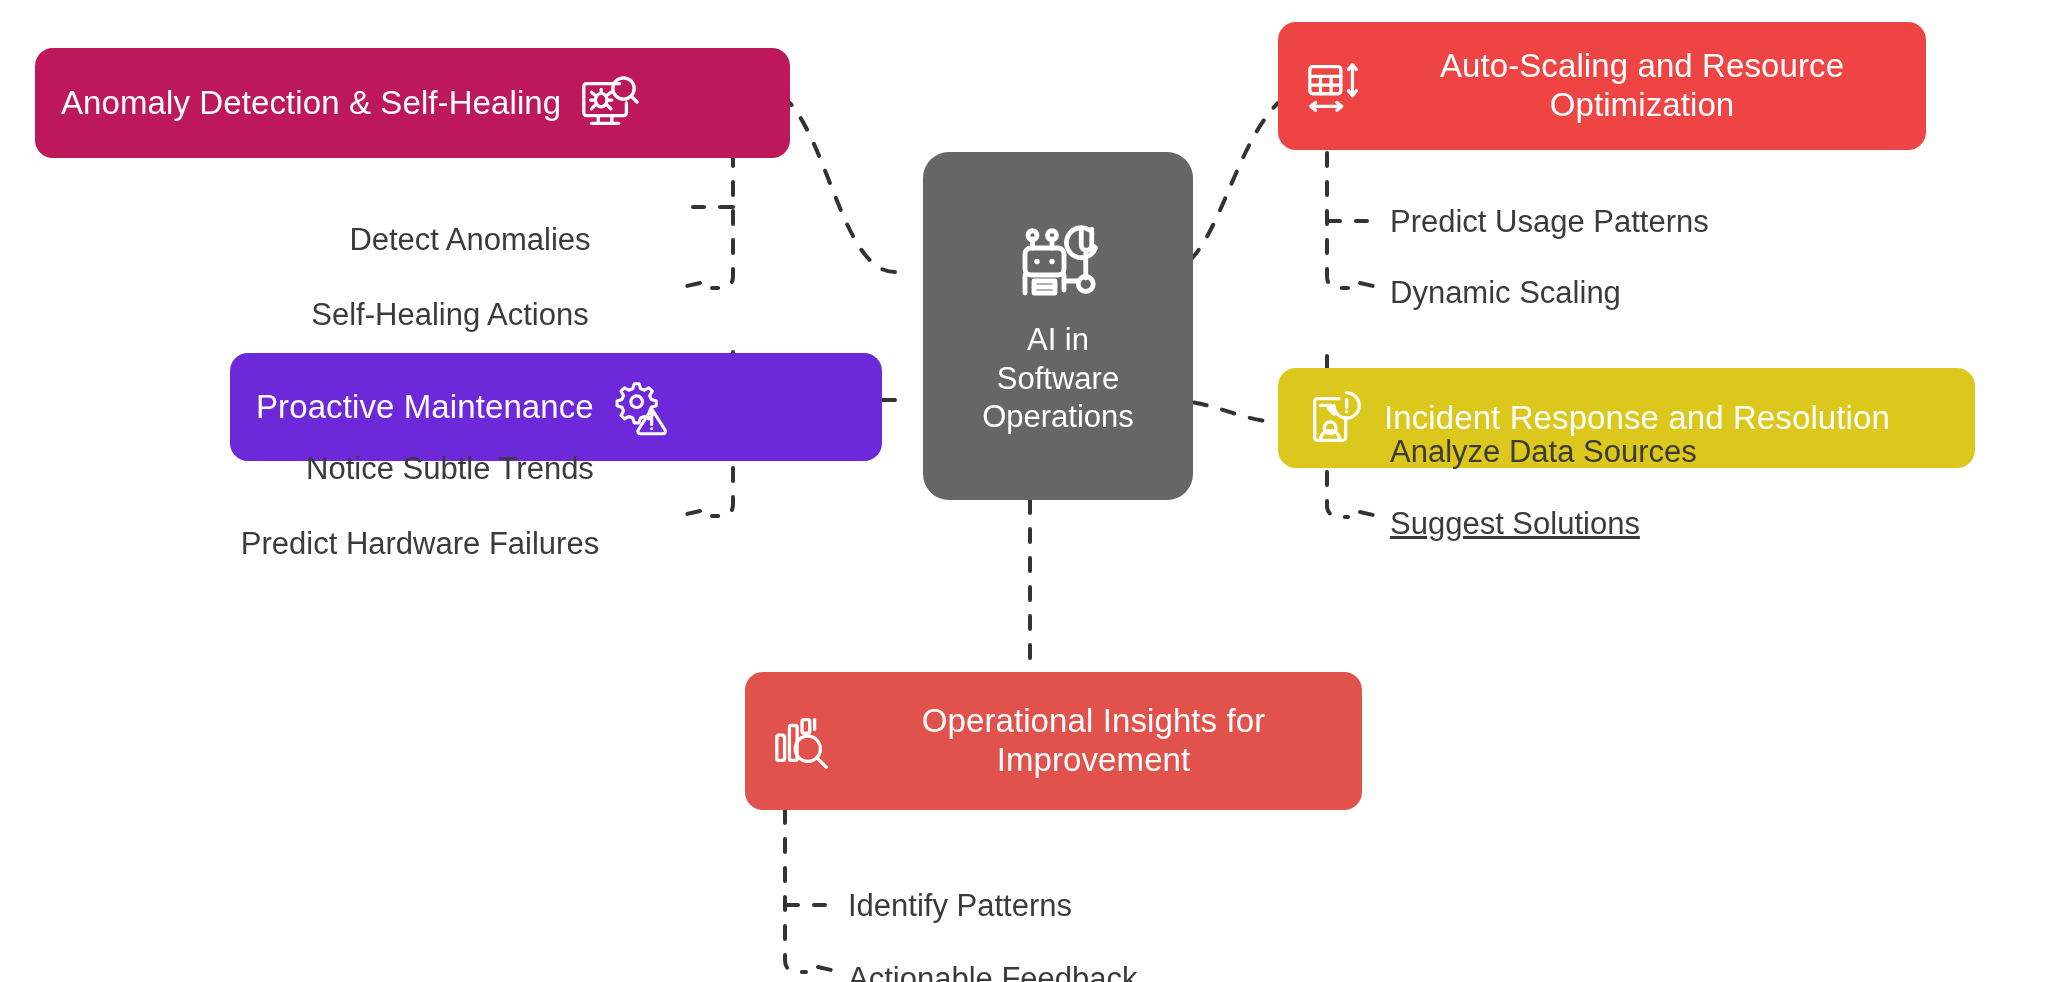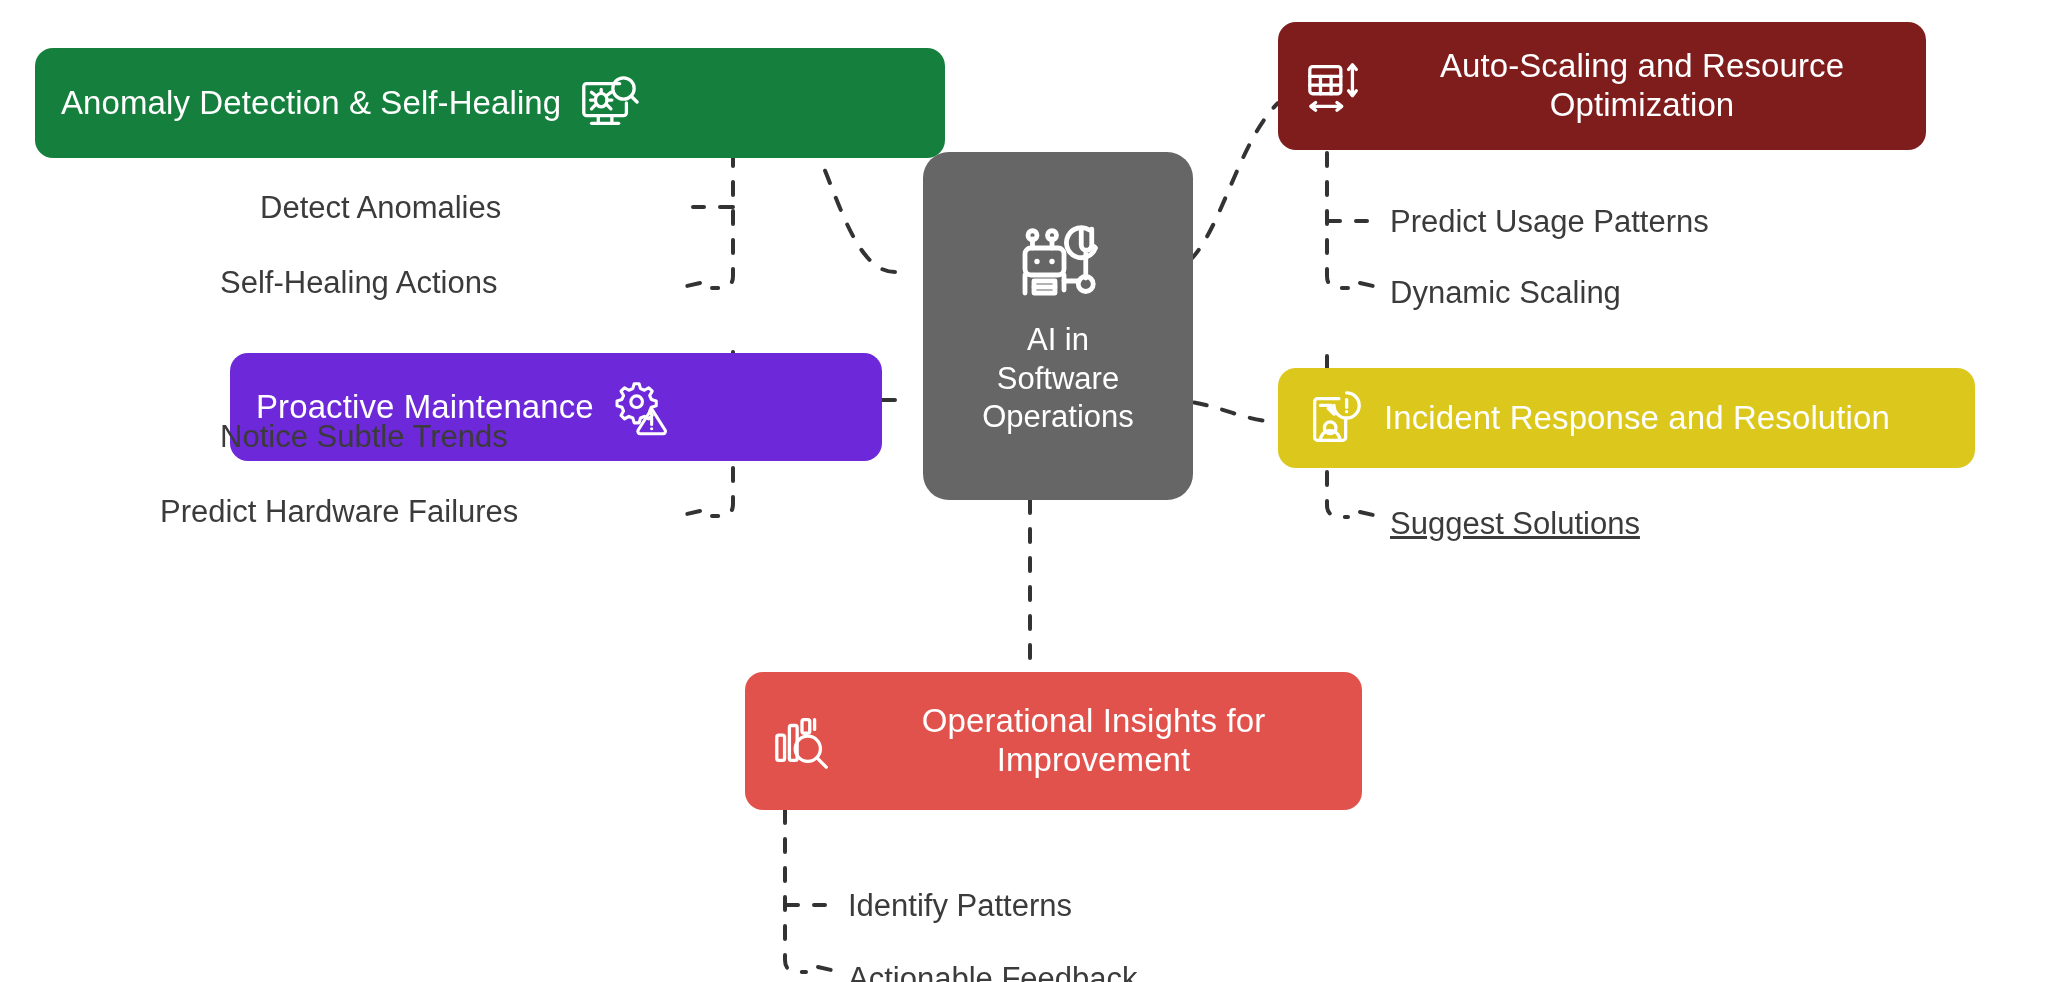--- a/index.html
+++ b/index.html
@@ -71,21 +71,21 @@
   }
 
   
   .leaf {
     position: absolute;
     font-size: 31px;
     color: #3b3b3b;
     line-height: 1;
     white-space: nowrap;
   }
-  .leaf.right-aligned { text-align: left; }
+  .leaf.right-aligned { text-align: center; margin-top: 32px; }
 </style>
 </head>
 <body>
 
 <div id="canvas">
 
   <svg id="edges" viewBox="0 0 2060 982" xmlns="http://www.w3.org/2000/svg">
     <g fill="none" stroke="#333333" stroke-width="4" stroke-linecap="round" stroke-dasharray="13 16">
 
       <path d="M895,272 C845,272 830,150 790,103"></path>
@@ -139,21 +139,21 @@
       <path d="M47.5 9.5 L47.5 20 a3.5 3.5 0 0 0 7 0 L54.5 9.5"></path>
       <path d="M50.5 26 L50.5 42"></path>
       <circle cx="50.5" cy="46" r="5"></circle>
       <path d="M36 44 L46 44"></path>
     </svg>
     <div class="hub-label">AI in
 Software
 Operations</div>
   </div>
 
-  <div class="node icon-right" style="left:35px; top:48px; width:910px; height:110px; background:#15803d;">
+  <div class="node icon-right" style="left:35px; top:48px; width:755px; height:110px; background:#be185d;">
     <div class="label">Anomaly Detection &amp; Self-Healing</div>
     <svg class="nicon" viewBox="0 0 64 64" fill="none" stroke="#ffffff" stroke-width="3.4" stroke-linecap="round" stroke-linejoin="round">
       <path d="M44 12 L10 12 a3 3 0 0 0 -3 3 L7 42 a3 3 0 0 0 3 3 L48 45 a3 3 0 0 0 3 -3 L51 32"></path>
       <path d="M22 45 L22 53"></path>
       <path d="M36 45 L36 53"></path>
       <path d="M15 53 L43 53"></path>
 
       <ellipse cx="25" cy="29" rx="6" ry="7"></ellipse>
       <path d="M25 22 L25 18"></path>
       <path d="M19 24 L15 21"></path>
@@ -180,21 +180,21 @@
       <circle cx="27.5" cy="26.5" r="6"></circle>
 
       <path d="M43 34 L57 56 a2.5 2.5 0 0 1 -2.2 3.6 L31.2 59.6 A2.5 2.5 0 0 1 29 56 L43 34 z"></path>
       <path d="M43 43 L43 50"></path>
       <circle cx="43" cy="54.5" r="1.6" fill="#ffffff" stroke="none"></circle>
     </svg>
   </div>
   <div class="leaf right-aligned" style="left:220px; top:421px; width:460px;">Notice Subtle Trends</div>
   <div class="leaf right-aligned" style="left:160px; top:496px; width:520px;">Predict Hardware Failures</div>
 
-  <div class="node icon-left" style="left:1278px; top:22px; width:648px; height:128px; background:#7f1d1d;">
+  <div class="node icon-left" style="left:1278px; top:22px; width:648px; height:128px; background:#ef4444;">
     <svg class="nicon" viewBox="0 0 64 64" fill="none" stroke="#ffffff" stroke-width="3.4" stroke-linecap="round" stroke-linejoin="round">
       <rect x="6" y="12" width="32" height="28" rx="3"></rect>
       <path d="M6 22 L38 22"></path>
       <path d="M6 31 L38 31"></path>
       <path d="M17 22 L17 40"></path>
       <path d="M28 22 L28 40"></path>
 
       <path d="M50 11 L50 41"></path>
       <path d="M46 15 L50 10 L54 15"></path>
       <path d="M46 37 L50 42 L54 37"></path>
@@ -215,20 +215,21 @@
       <path d="M17 19 L28 19"></path>
       <circle cx="27" cy="42" r="6"></circle>
       <path d="M17 55 a10 10 0 0 1 20 0"></path>
 
       <path d="M44 6 a13 13 0 1 1 -13 13 L31 28 L25 22 L31 22"></path>
       <path d="M44 13 L44 21"></path>
       <circle cx="44" cy="25.5" r="1.7" fill="#ffffff" stroke="none"></circle>
     </svg>
     <div class="label">Incident Response and Resolution</div>
   </div>
+  <div class="leaf" style="left:1390px; top:436px;">Analyze Data Sources</div>
   <div class="leaf" style="left:1390px; top:508px;text-decoration:underline;">Suggest Solutions</div>
 
   <div class="node icon-left" style="left:745px; top:672px; width:617px; height:138px; background:#E2524C;">
     <svg class="nicon" viewBox="0 0 64 64" fill="none" stroke="#ffffff" stroke-width="3.4" stroke-linecap="round" stroke-linejoin="round">
       <rect x="6" y="26" width="8" height="26" rx="2"></rect>
       <rect x="19" y="16" width="8" height="36" rx="2"></rect>
       <rect x="32" y="10" width="8" height="14" rx="2"></rect>
       <path d="M45 10 L45 20"></path>
       <circle cx="38" cy="40" r="13"></circle>
       <path d="M47.5 49.5 L57 59"></path>

